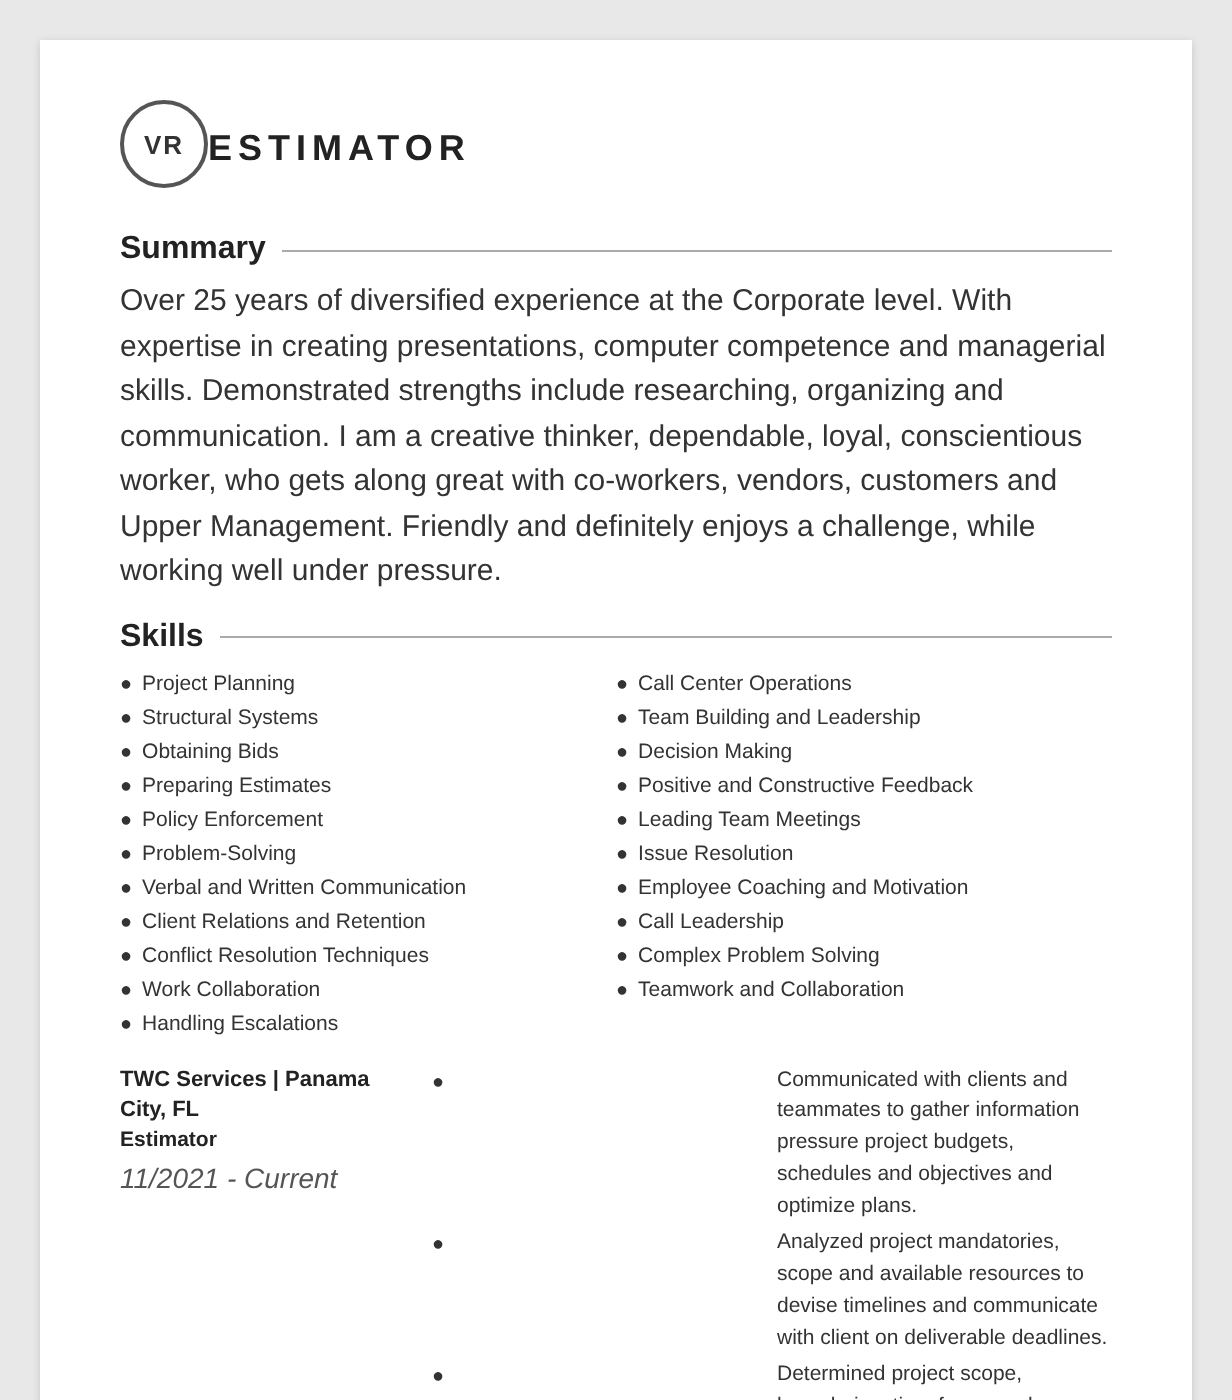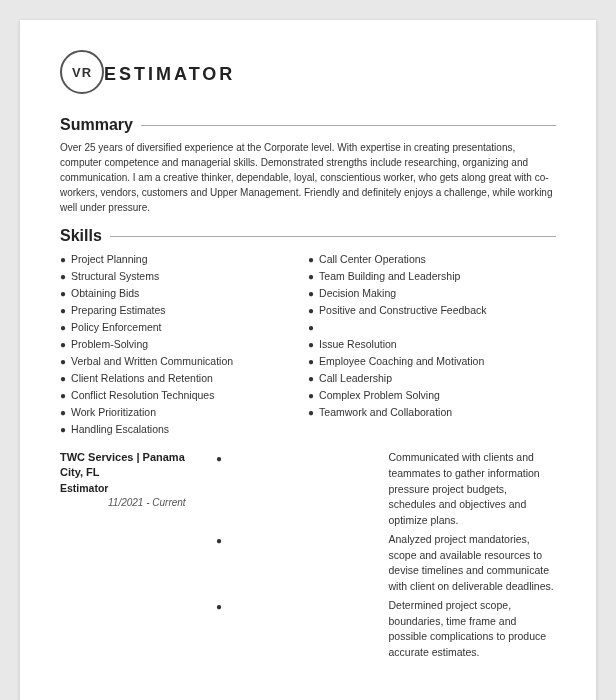--- a/index.html
+++ b/index.html
@@ -76,21 +76,21 @@
       margin-right: 8px;
     }
 
     .section-line {
       flex: 1;
       height: 1px;
       background: #aaa;
     }
 
     .summary-text {
-      font-size: 10px;
+      font-size: 15px;
       line-height: 1.5;
       color: #333;
     }
 
     
     .skills-grid {
       display: flex;
       gap: 0;
     }
 
@@ -132,25 +132,24 @@
     }
 
     .exp-title {
       font-size: 10.5px;
       font-weight: bold;
       color: #222;
       line-height: 1.4;
     }
 
     .exp-date {
-      font-size: 10px;
+      font-size: 14px;
       color: #555;
       font-style: italic;
       line-height: 1.6;
-      margin-left: 48px;
     }
 
     .exp-right {
       flex: 1;
     }
 
     .exp-bullet {
       display: flex;
       align-items: flex-start;
       font-size: 10.5px;
@@ -225,21 +224,21 @@
           <div class="skill-item">
             <span class="bullet">●</span>
             <span>Client Relations and Retention</span>
           </div>
           <div class="skill-item">
             <span class="bullet">●</span>
             <span>Conflict Resolution Techniques</span>
           </div>
           <div class="skill-item">
             <span class="bullet">●</span>
-            <span>Work Prioritization</span>
+            <span>Work Collaboration</span>
           </div>
           <div class="skill-item">
             <span class="bullet">●</span>
             <span>Handling Escalations</span>
           </div>
         </div>
       <div class="skills-col" id="skills-right">
           <div class="skill-item">
             <span class="bullet">●</span>
             <span>Call Center Operations</span>
@@ -251,20 +250,21 @@
           <div class="skill-item">
             <span class="bullet">●</span>
             <span>Decision Making</span>
           </div>
           <div class="skill-item">
             <span class="bullet">●</span>
             <span>Positive and Constructive Feedback</span>
           </div>
           <div class="skill-item">
             <span class="bullet">●</span>
+            <span>Leading Team Meetings</span>
           </div>
           <div class="skill-item">
             <span class="bullet">●</span>
             <span>Issue Resolution</span>
           </div>
           <div class="skill-item">
             <span class="bullet">●</span>
             <span>Employee Coaching and Motivation</span>
           </div>
           <div class="skill-item">

